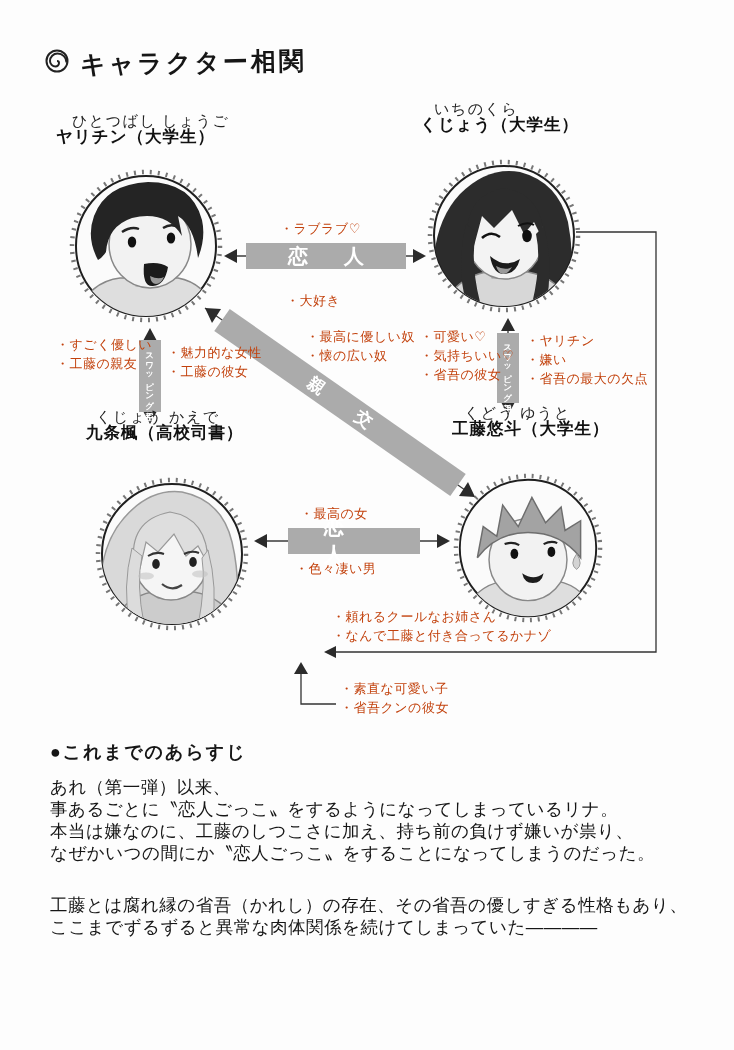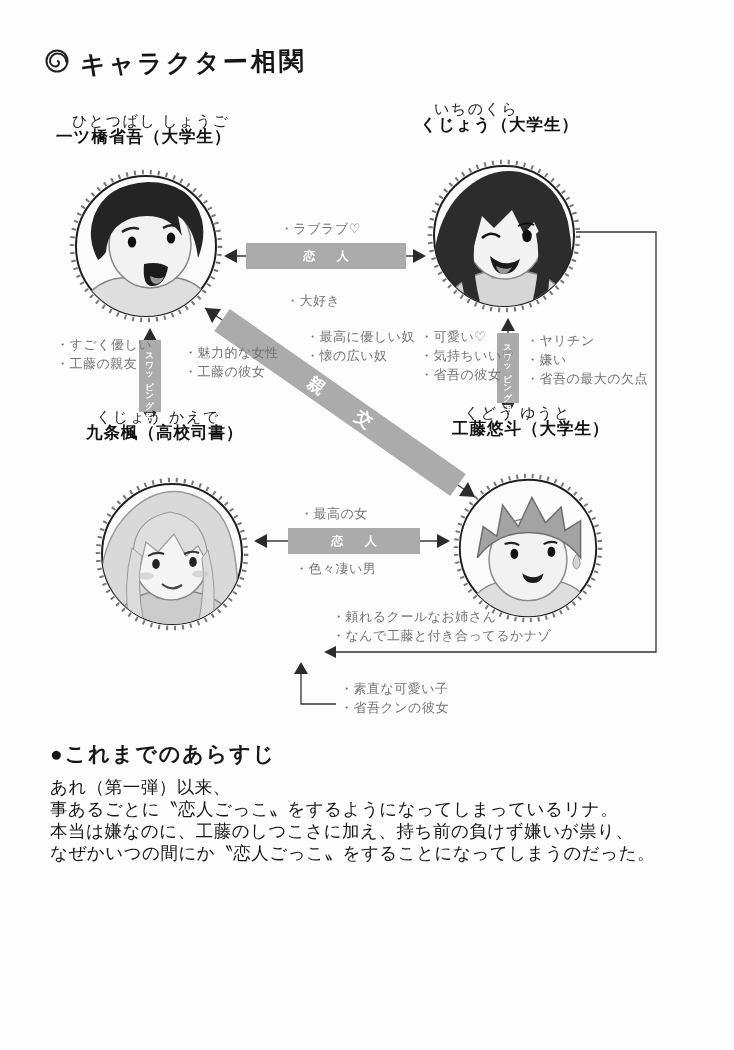--- a/index.html
+++ b/index.html
@@ -3,28 +3,28 @@
 <meta charset="utf-8">
 <style>
   * { margin:0; padding:0; box-sizing:border-box; }
   html,body { background:#9a9a9a; }
   body { font-family:"Liberation Sans","DejaVu Sans",sans-serif; color:#161616; }
   .page { position:relative; width:734px; height:1050px; margin:0 auto; background:#fdfdfd; overflow:hidden; }
   .abs { position:absolute; }
   .title { font-size:25px; font-weight:bold; letter-spacing:3px; transform:rotate(-1deg); }
   .furi { font-size:15px; letter-spacing:1.5px; color:#222; }
   .name { font-size:16.5px; font-weight:bold; letter-spacing:1px; color:#111; }
-  .note { font-size:13px; line-height:1.45; letter-spacing:.5px; white-space:pre-line; color:#737373; }
+  .note { font-size:13px; line-height:1.45; letter-spacing:.5px; white-space:pre-line; color:#c2410c; }
   .band-label { display:flex; align-items:center; justify-content:center; color:#fff;
-                font-weight:bold; font-size:12px; letter-spacing:1.8em; padding-left:1.8em; }
+                font-weight:bold; font-size:20px; letter-spacing:1.8em; padding-left:1.8em; }
   .vlabel { writing-mode:vertical-rl; text-orientation:upright; display:flex; align-items:center;
             justify-content:center; color:#fff; font-weight:bold; font-size:8.5px; }
   .diag-label { display:flex; align-items:center; justify-content:center; color:#fff;
                 font-weight:bold; font-size:17px; letter-spacing:2.4em; padding-left:2.4em; }
-  .syn-head { font-size:21px; font-weight:bold; letter-spacing:2px; }
+  .syn-head { font-size:18px; font-weight:bold; letter-spacing:2px; }
   .syn-text { font-size:17.5px; line-height:22px; letter-spacing:.5px; white-space:pre-line; }
 </style>
 </head>
 <body>
 
 <div class="page">
 
   <svg class="abs" style="left:44px;top:48px" width="26" height="26" viewBox="0 0 26 26">
     <circle cx="13" cy="13" r="10.5" fill="none" stroke="#222" stroke-width="2"></circle>
     <path d="M13 13 a2 2 0 0 1 2 2 a3.5 3.5 0 0 1 -3.5 3.5 a5.5 5.5 0 0 1 -5.5 -5.5 a7.5 7.5 0 0 1 7.5 -7.5 a9 9 0 0 1 9 9" fill="none" stroke="#222" stroke-width="2"></path>
@@ -84,39 +84,39 @@
     <div class="abs band-label" style="left:246px;top:243px;width:160px;height:26px">恋人</div>
     <div class="abs band-label" style="left:288px;top:528px;width:132px;height:26px">恋人</div>
     <div class="abs diag-label" style="left:255px;top:389px;width:170px;height:27px;transform:rotate(35deg)">親交</div>
     <div class="abs vlabel" style="left:139px;top:340px;width:22px;height:72px">スワッピング相手</div>
     <div class="abs vlabel" style="left:497px;top:333px;width:22px;height:70px">スワッピング相手</div>
 
     <div class="abs note" style="left:280px;top:220px">・ラブラブ♡</div>
     <div class="abs note" style="left:286px;top:292px">・大好き</div>
     <div class="abs note" style="left:56px;top:336px">・すごく優しい
 ・工藤の親友</div>
-    <div class="abs note" style="left:184px;top:344px">・魅力的な女性
+    <div class="abs note" style="left:167px;top:344px">・魅力的な女性
 ・工藤の彼女</div>
     <div class="abs note" style="left:420px;top:328px">・可愛い♡
 ・気持ちいい♡
 ・省吾の彼女</div>
     <div class="abs note" style="left:526px;top:332px">・ヤリチン
 ・嫌い
 ・省吾の最大の欠点</div>
     <div class="abs note" style="left:306px;top:328px">・最高に優しい奴
 ・懐の広い奴</div>
     <div class="abs note" style="left:300px;top:505px">・最高の女</div>
     <div class="abs note" style="left:295px;top:560px">・色々凄い男</div>
     <div class="abs note" style="left:340px;top:680px">・素直な可愛い子
 ・省吾クンの彼女</div>
     <div class="abs note" style="left:332px;top:608px">・頼れるクールなお姉さん
 ・なんで工藤と付き合ってるかナゾ</div>
 
     <div class="abs furi" style="left:72px;top:112px">ひとつばし しょうご</div>
-    <div class="abs name" style="left:56px;top:126px">一ツ橋省吾（大学生）</div>
+    <div class="abs name" style="left:56px;top:126px">ヤリチン（大学生）</div>
     <svg class="abs" style="left:68px;top:168px" width="156" height="156" viewBox="0 0 156 156">
       <defs>
           <clipPath id="pc1">
             <circle cx="78" cy="78" r="70"></circle>
           </clipPath>
         </defs>
       <circle cx="78" cy="78" r="74" fill="none" stroke="#777" stroke-width="4.5" stroke-dasharray="2 6"></circle>
       <circle cx="78" cy="78" r="70" fill="#fbfbfb" stroke="#1f1f1f" stroke-width="2"></circle>
       <g clip-path="url(#pc1)">
         <path d="M4 156 Q18 114 52 110 L110 110 Q142 116 152 156 Z" fill="#dedede" stroke="#888" stroke-width="1.5"></path>
@@ -209,14 +209,16 @@
         <path d="M128 84 q7 11 0 16 q-8 -5 0 -16 Z" fill="#d4d4d4" stroke="#999" stroke-width="1"></path>
       </g>
     </svg>
   </div>
 
   <div class="abs syn-head" style="left:50px;top:740px">●これまでのあらすじ</div>
   <div class="abs syn-text" style="left:50px;top:776px;width:650px">あれ（第一弾）以来、
 事あるごとに〝恋人ごっこ〟をするようになってしまっているリナ。
 本当は嫌なのに、工藤のしつこさに加え、持ち前の負けず嫌いが祟り、
 なぜかいつの間にか〝恋人ごっこ〟をすることになってしまうのだった。</div>
+  <div class="abs syn-text" style="left:50px;top:894px;width:650px">工藤とは腐れ縁の省吾（かれし）の存在、その省吾の優しすぎる性格もあり、
+ここまでずるずると異常な肉体関係を続けてしまっていた――――</div>
 
 </div>
 
 </body></html>

